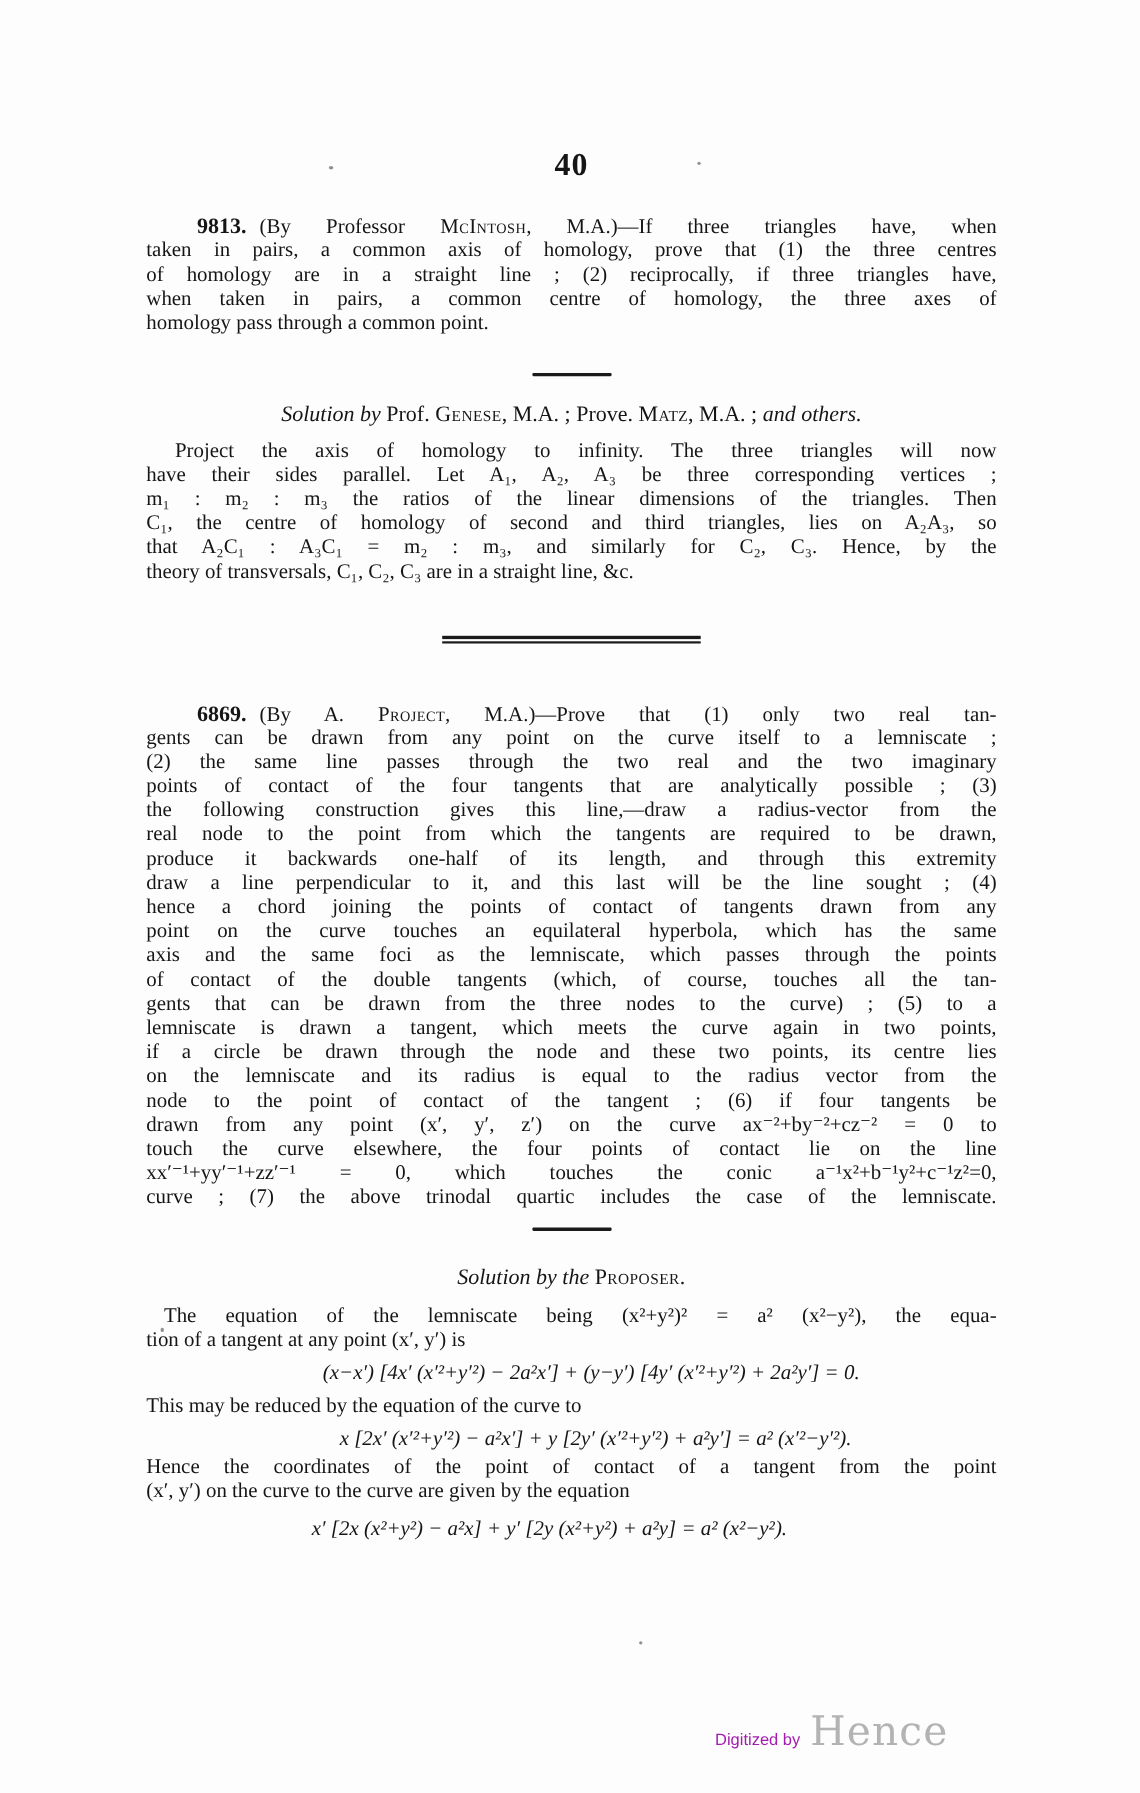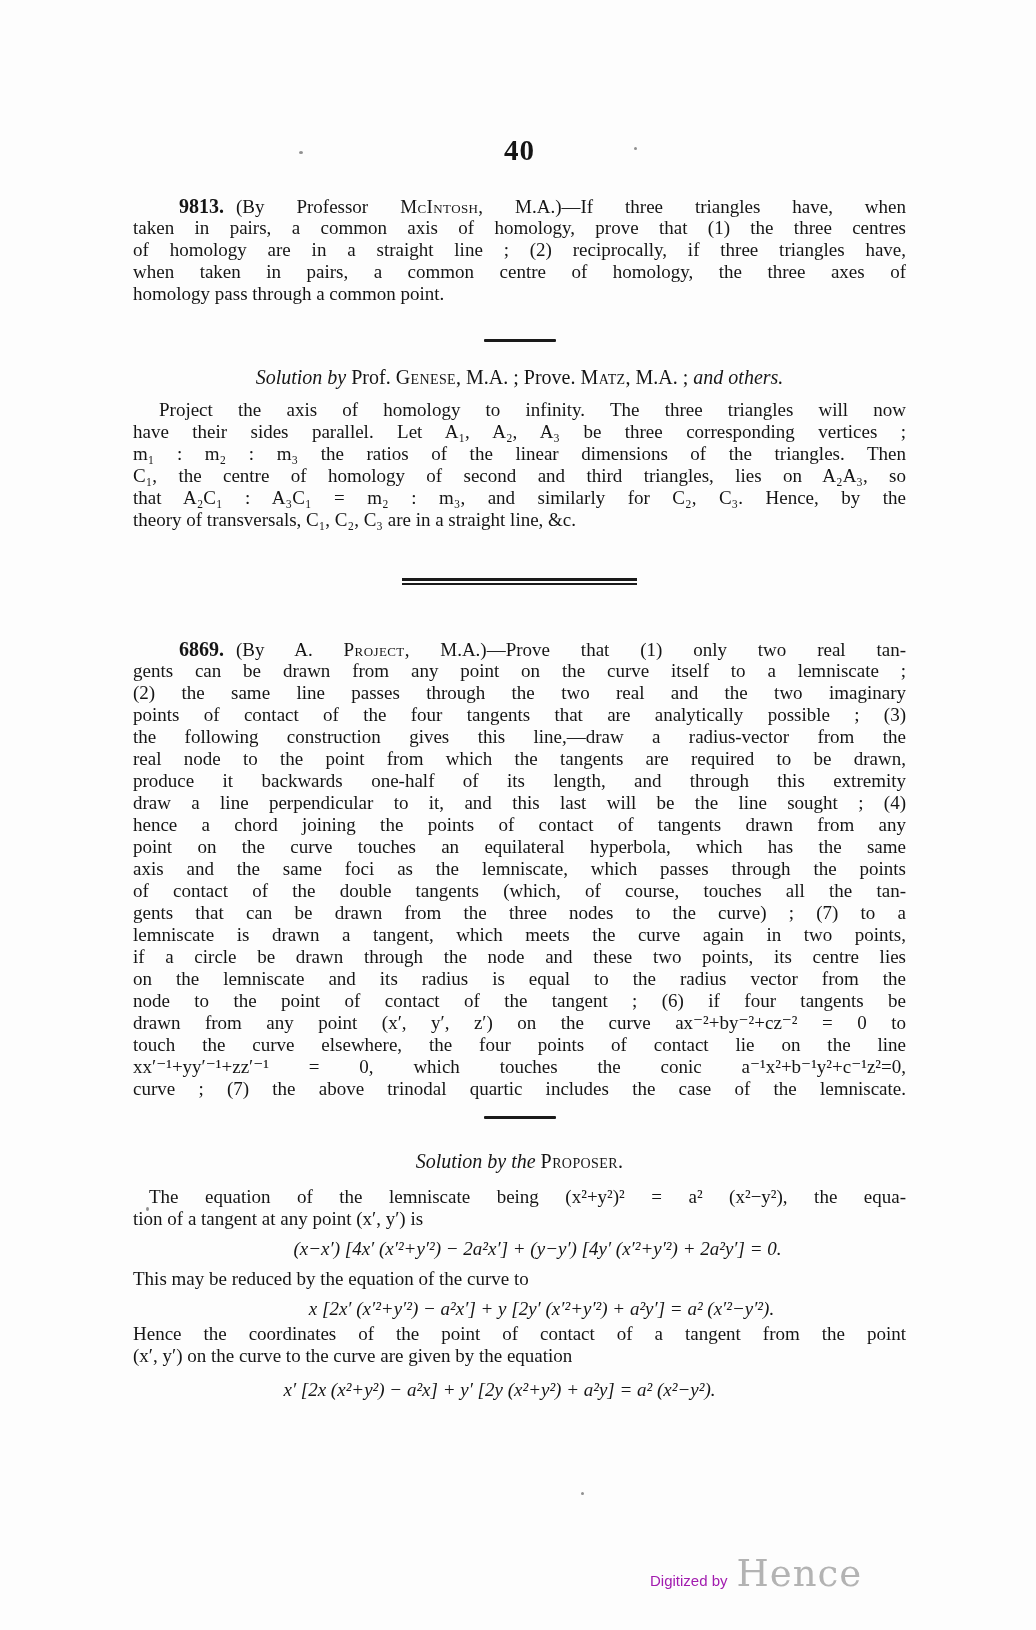--- a/index.html
+++ b/index.html
@@ -119,21 +119,21 @@
       <div class="line">(2) the same line passes through the two real and the two imaginary</div>
       <div class="line">points of contact of the four tangents that are analytically possible ; (3)</div>
       <div class="line">the following construction gives this line,—draw a radius-vector from the</div>
       <div class="line">real node to the point from which the tangents are required to be drawn,</div>
       <div class="line">produce it backwards one-half of its length, and through this extremity</div>
       <div class="line">draw a line perpendicular to it, and this last will be the line sought ; (4)</div>
       <div class="line">hence a chord joining the points of contact of tangents drawn from any</div>
       <div class="line">point on the curve touches an equilateral hyperbola, which has the same</div>
       <div class="line">axis and the same foci as the lemniscate, which passes through the points</div>
       <div class="line">of contact of the double tangents (which, of course, touches all the tan-</div>
-      <div class="line">gents that can be drawn from the three nodes to the curve) ; (7) to a</div>
+      <div class="line">gents that can be drawn from the three nodes to the curve) ; (5) to a</div>
       <div class="line">lemniscate is drawn a tangent, which meets the curve again in two points,</div>
       <div class="line">if a circle be drawn through the node and these two points, its centre lies</div>
       <div class="line">on the lemniscate and its radius is equal to the radius vector from the</div>
       <div class="line">node to the point of contact of the tangent ; (6) if four tangents be</div>
       <div class="line">drawn from any point (x′, y′, z′) on the curve ax⁻²+by⁻²+cz⁻² = 0 to</div>
       <div class="line">touch the curve elsewhere, the four points of contact lie on the line</div>
       <div class="line">xx′⁻¹+yy′⁻¹+zz′⁻¹ = 0, which touches the conic a⁻¹x²+b⁻¹y²+c⁻¹z²=0,</div>
       <div class="line">curve ; (7) the above trinodal quartic includes the case of the lemniscate.</div>
     </div>
 

